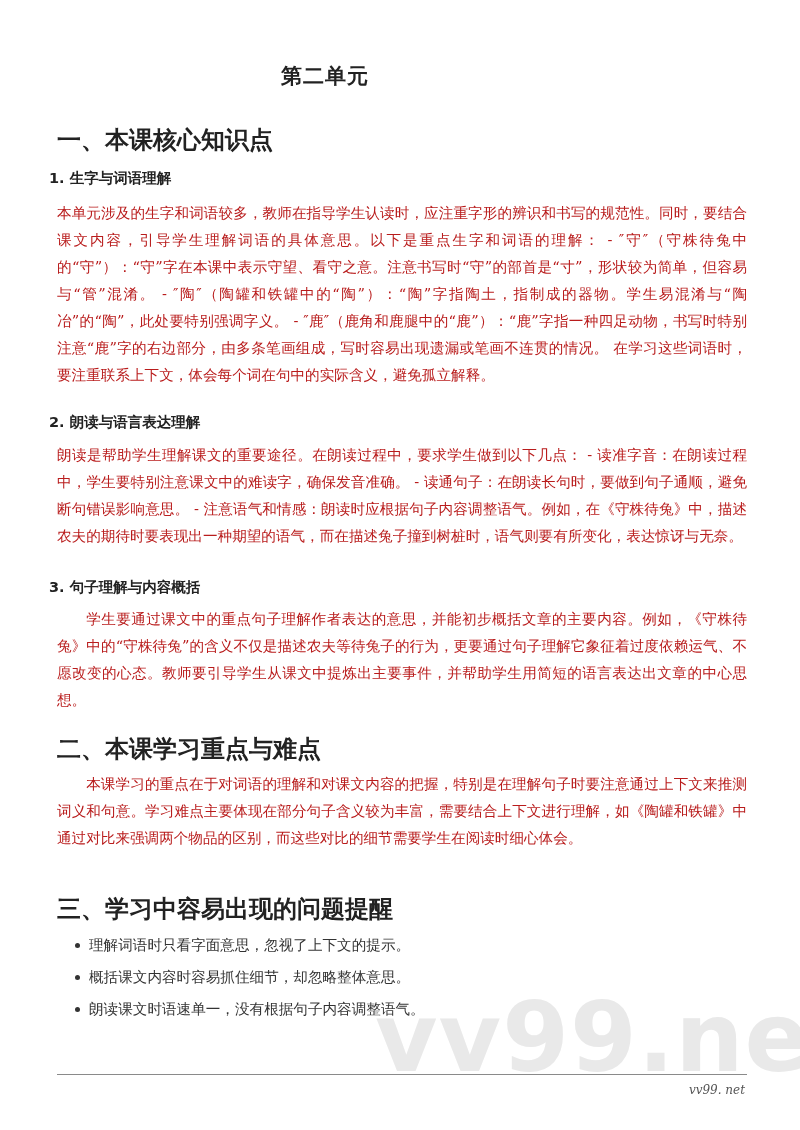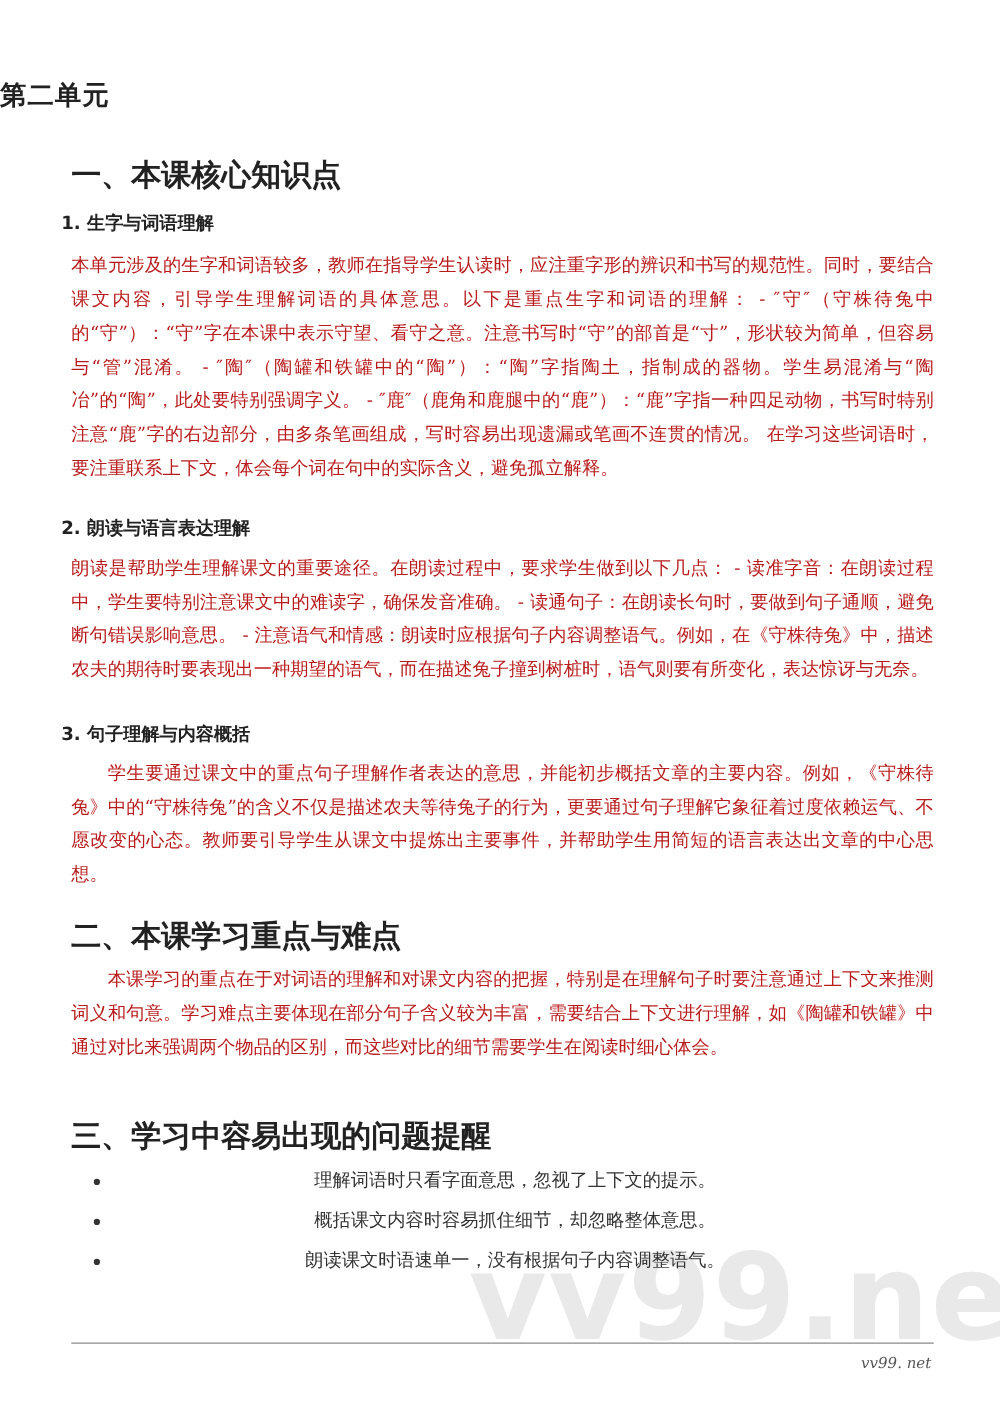--- a/index.html
+++ b/index.html
@@ -3,21 +3,21 @@
   <meta charset="utf-8">
   <style>
     html, body { margin: 0; padding: 0; background: #ffffff; }
     body {
       width: 800px; height: 1130px; position: relative; overflow: hidden;
       font-family: "DejaVu Serif", "Liberation Serif", serif;
       color: #2a2a2a;
     }
     .page { position: absolute; left: 0; top: 0; width: 800px; height: 1130px; }
     .title {
-      position: absolute; top: 62px; left: 0; width: 650px; text-align: left;
+      position: absolute; top: 62px; left: 0; width: 650px; text-align: center;
       font-size: 21px; font-weight: bold; color: #222; letter-spacing: 1px;
       font-family: "DejaVu Sans", "Liberation Sans", sans-serif;
     }
     .h1 {
       position: absolute; left: 57px; font-size: 24px; font-weight: bold; color: #222;
       font-family: "DejaVu Sans", "Liberation Sans", sans-serif;
     }
     .h2 {
       position: absolute; left: 49px; font-size: 14.5px; font-weight: bold; color: #222;
       font-family: "DejaVu Sans", "Liberation Sans", sans-serif;
@@ -72,21 +72,21 @@
     <div class="h2" style="top:413px;">2. 朗读与语言表达理解</div>
     <div class="para" style="top:441px;">朗读是帮助学生理解课文的重要途径。在朗读过程中，要求学生做到以下几点： - 读准字音：在朗读过程中，学生要特别注意课文中的难读字，确保发音准确。 - 读通句子：在朗读长句时，要做到句子通顺，避免断句错误影响意思。 - 注意语气和情感：朗读时应根据句子内容调整语气。例如，在《守株待兔》中，描述农夫的期待时要表现出一种期望的语气，而在描述兔子撞到树桩时，语气则要有所变化，表达惊讶与无奈。</div>
 
     <div class="h2" style="top:578px;">3. 句子理解与内容概括</div>
     <div class="para indent" style="top:605px;">学生要通过课文中的重点句子理解作者表达的意思，并能初步概括文章的主要内容。例如，《守株待兔》中的“守株待兔”的含义不仅是描述农夫等待兔子的行为，更要通过句子理解它象征着过度依赖运气、不愿改变的心态。教师要引导学生从课文中提炼出主要事件，并帮助学生用简短的语言表达出文章的中心思想。</div>
 
     <div class="h1" style="top:733px;">二、本课学习重点与难点</div>
     <div class="para indent" style="top:770px;">本课学习的重点在于对词语的理解和对课文内容的把握，特别是在理解句子时要注意通过上下文来推测词义和句意。学习难点主要体现在部分句子含义较为丰富，需要结合上下文进行理解，如《陶罐和铁罐》中通过对比来强调两个物品的区别，而这些对比的细节需要学生在阅读时细心体会。</div>
 
     <div class="h1" style="top:893px;text-align:center;">三、学习中容易出现的问题提醒</div>
-    <ul class="bullets" style="top:929px;text-align:center;">
+    <ul class="bullets" style="top:929px;">
       <li><span class="dot"></span><span>理解词语时只看字面意思，忽视了上下文的提示。</span></li>
       <li><span class="dot"></span><span>概括课文内容时容易抓住细节，却忽略整体意思。</span></li>
       <li><span class="dot"></span><span>朗读课文时语速单一，没有根据句子内容调整语气。</span></li>
     </ul>
   </div>
 
   <div class="footer-rule"></div>
   <div class="footer-text">vv99. net</div>
 </div>
 

